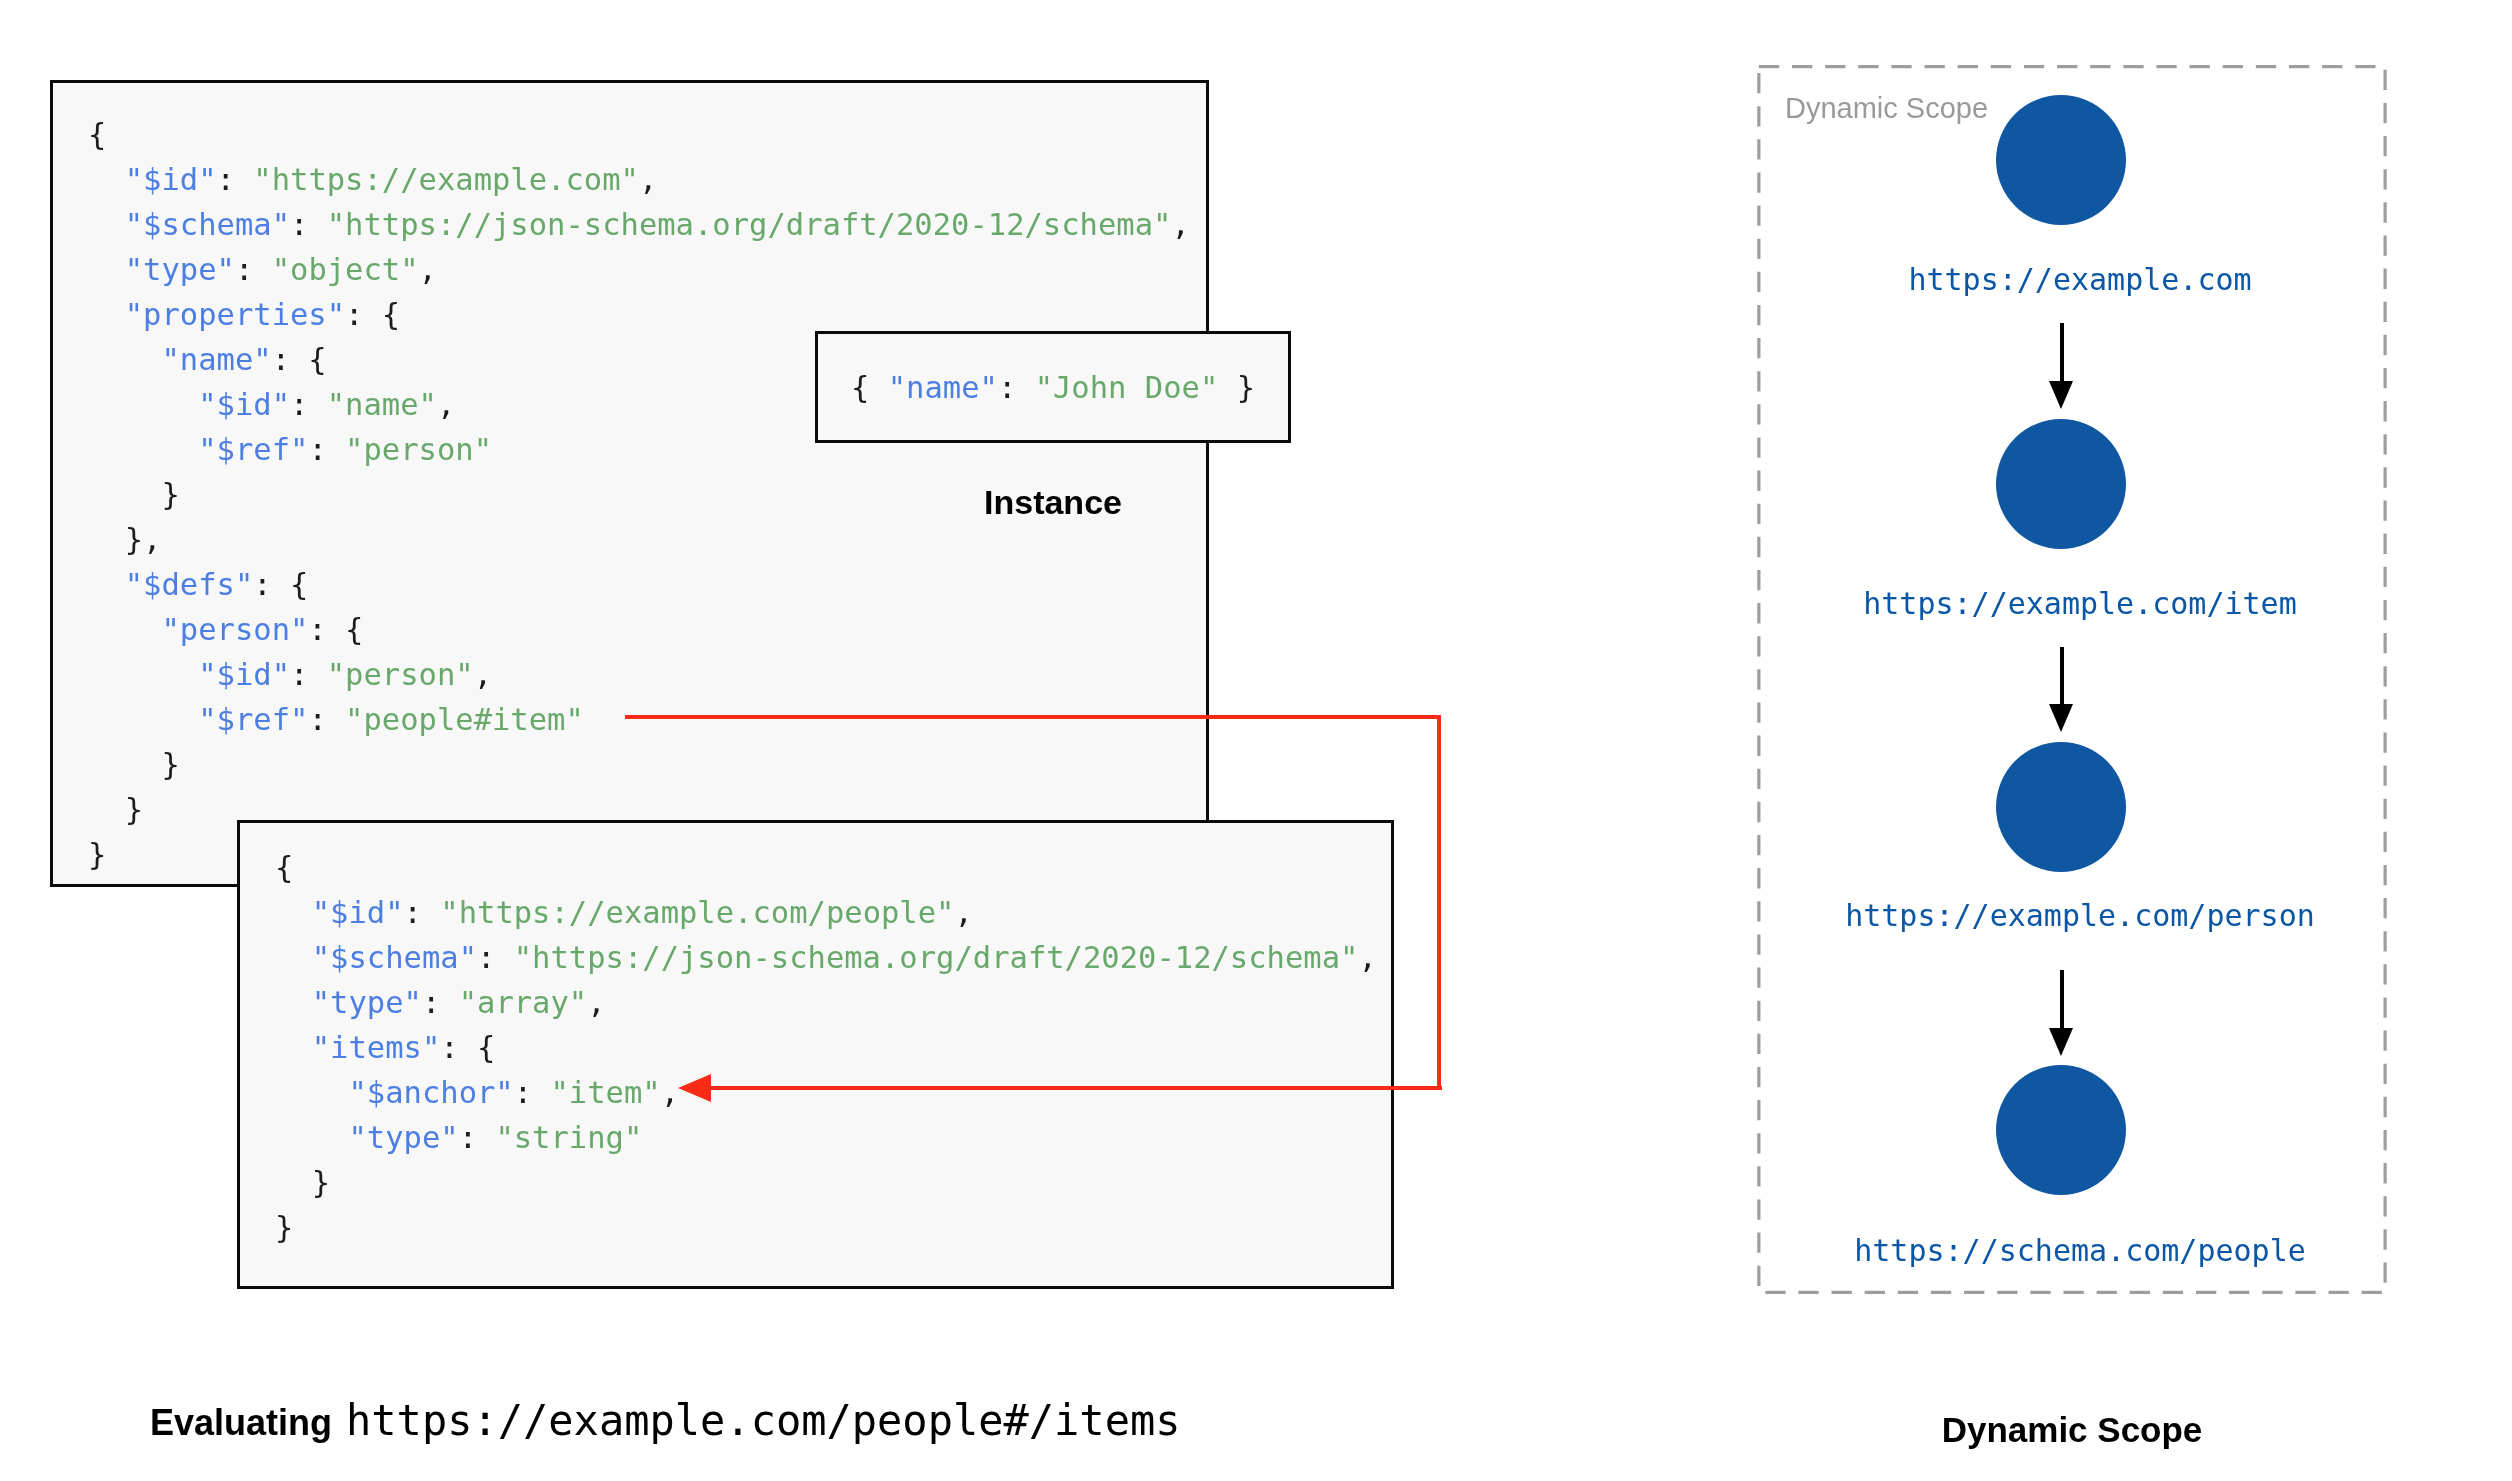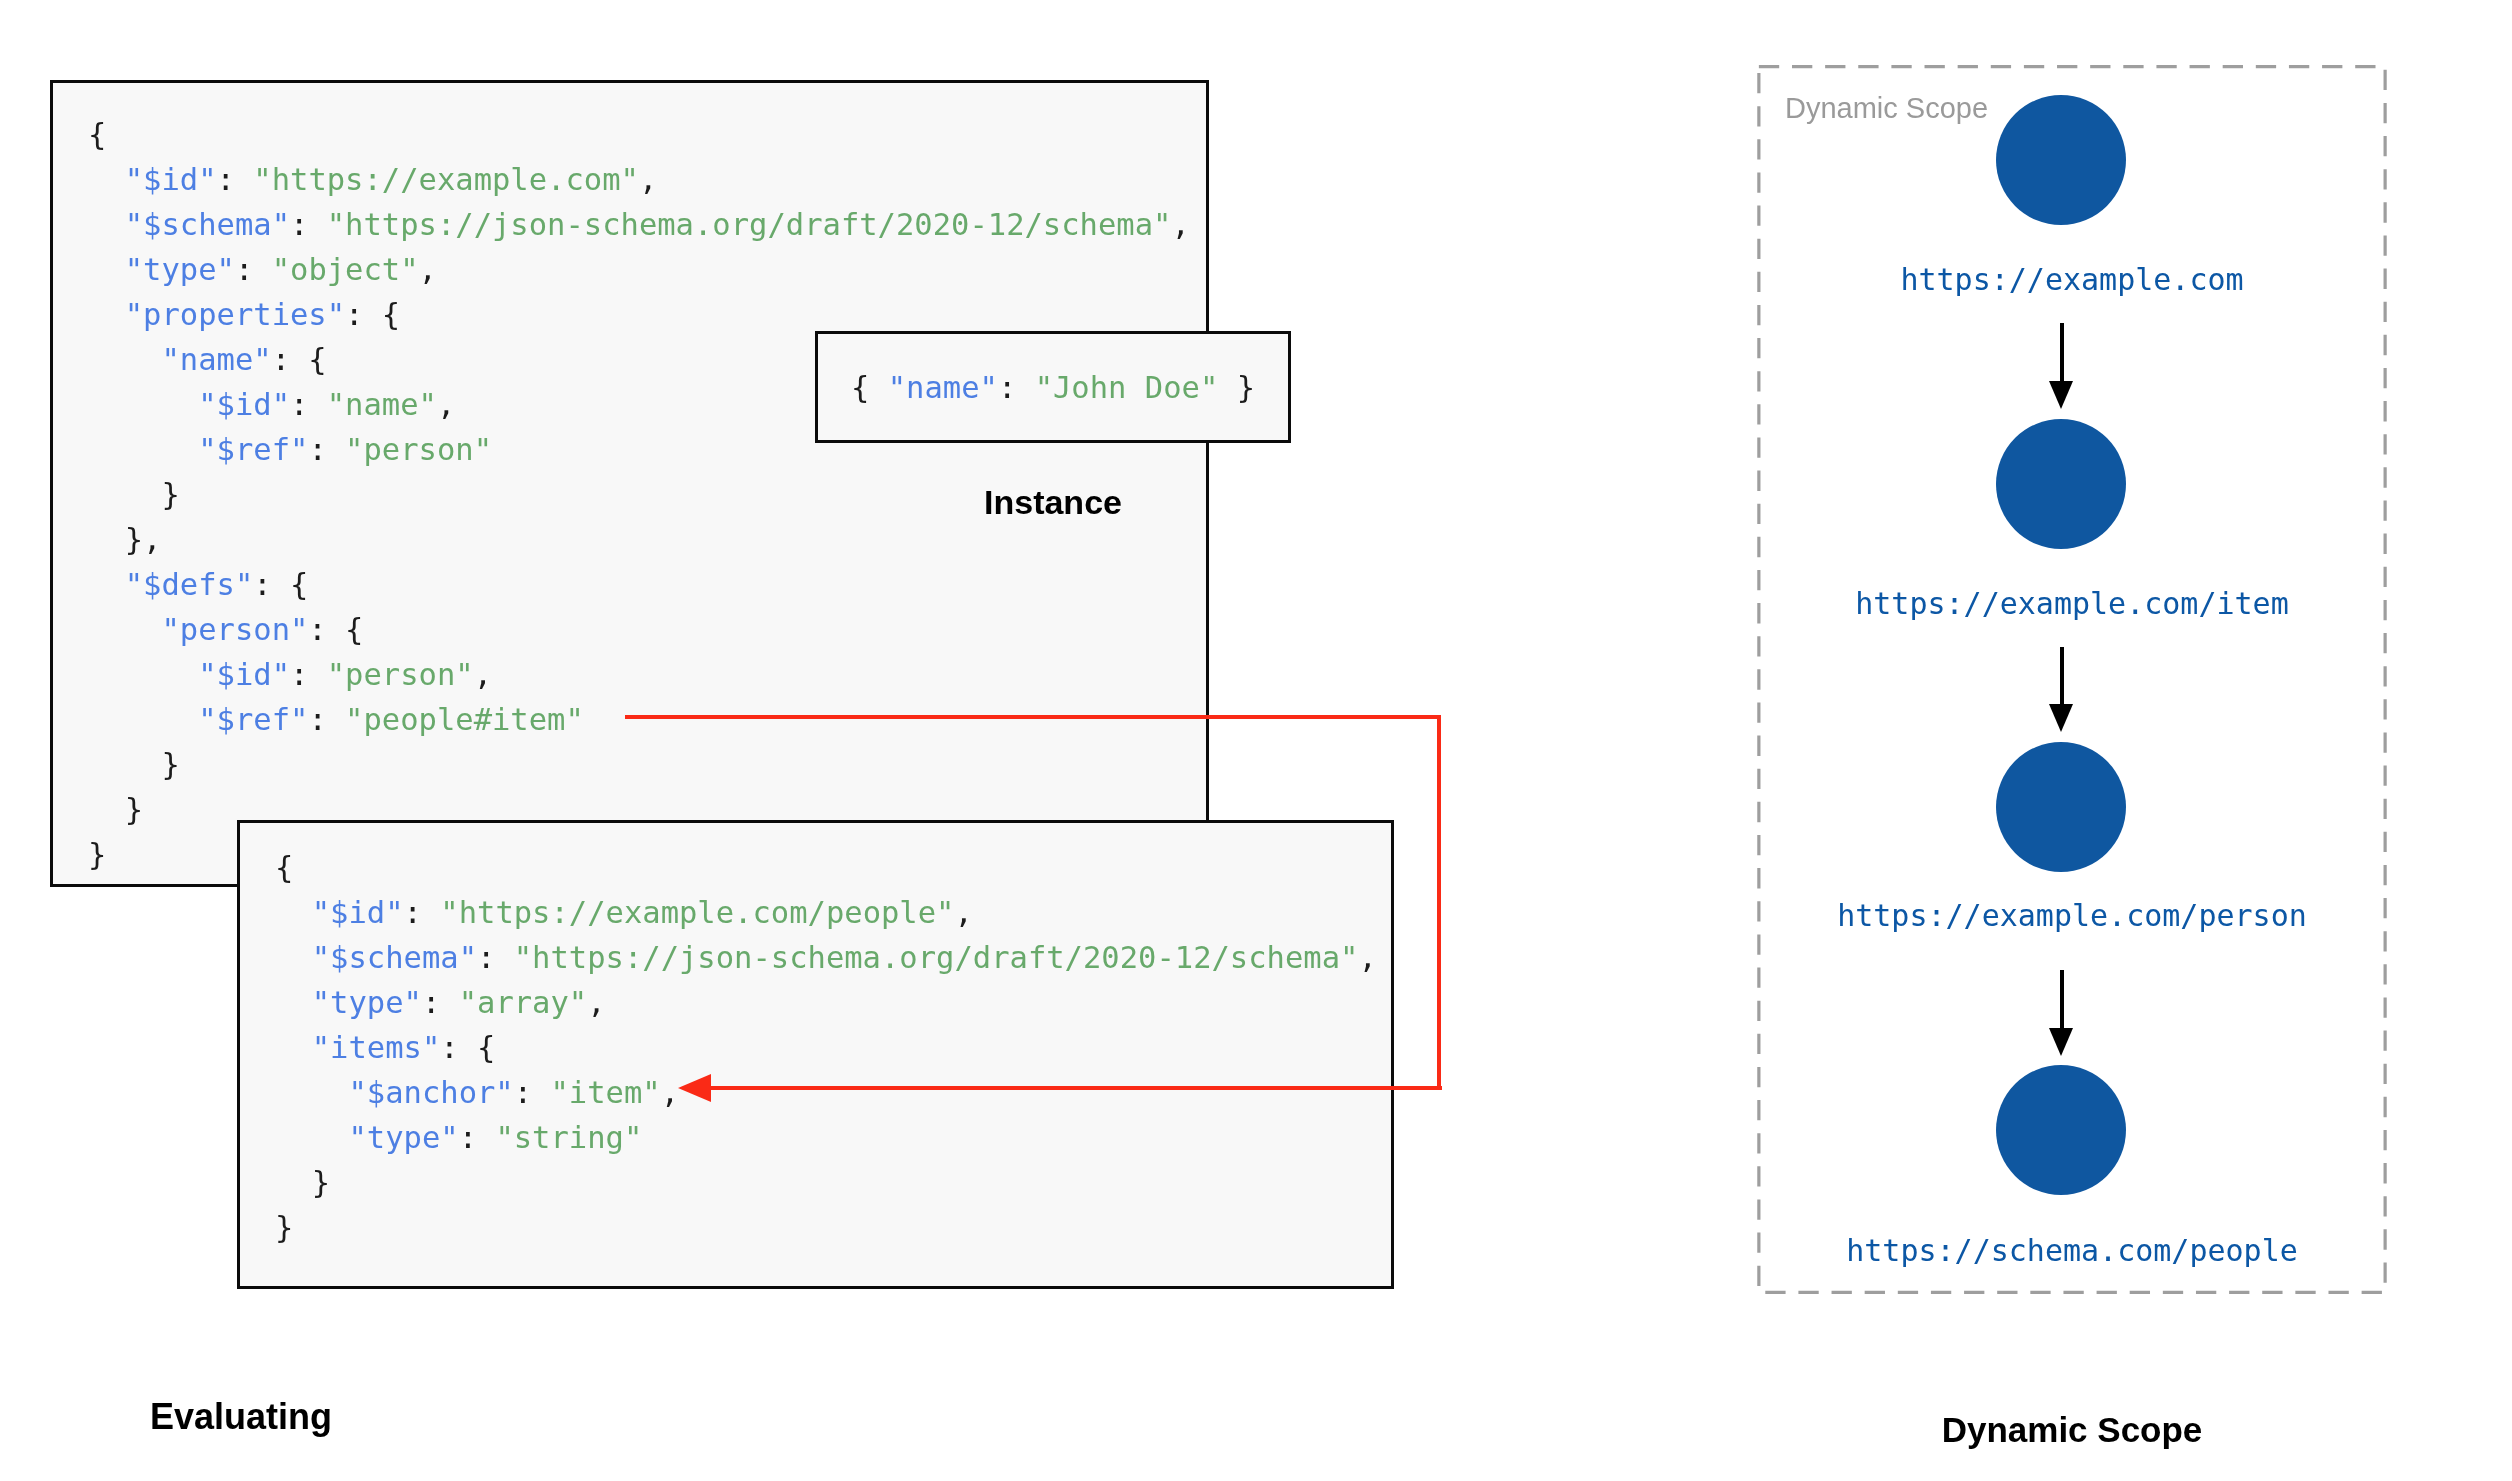--- a/index.html
+++ b/index.html
@@ -49,20 +49,21 @@
   #footer .uri{font-family:"DejaVu Sans Mono",monospace;font-size:42px;color:#000;}
 
   
   #scope-box{position:absolute;left:1757px;top:65px;width:630px;height:1229px;}
   #scope-watermark{position:absolute;left:1785px;top:92px;font-size:29px;color:var(--scope_watermark,#9a9a9a);}
   .node{position:absolute;left:1996px;width:130px;height:130px;border-radius:50%;background:var(--node_fill,#0f57a0);}
   .node-url{
     position:absolute;left:1757px;width:630px;text-align:center;
     font-family:"DejaVu Sans Mono",monospace;font-size:30px;line-height:36px;
     color:var(--node_url,#0c57a5);
+    padding-left:8px;
   }
   .arrow-line{position:absolute;left:2060px;width:3.7px;height:58px;background:#000;}
   .arrow-head{
     position:absolute;left:2049px;width:0;height:0;
     border-left:12.3px solid transparent;border-right:12.3px solid transparent;
     border-top:28px solid #000;
   }
 </style>
 </head>
 <body>
@@ -80,20 +81,21 @@
   <pre class="code"><div class="cl"><span class="t-p">{</span></div><div class="cl"><span class="t-p">  </span><span class="t-k">"$id"</span><span class="t-p">: </span><span class="t-s">"https://example.com/people"</span><span class="t-p">,</span></div><div class="cl"><span class="t-p">  </span><span class="t-k">"$schema"</span><span class="t-p">: </span><span class="t-s">"https://json-schema.org/draft/2020-12/schema"</span><span class="t-p">,</span></div><div class="cl"><span class="t-p">  </span><span class="t-k">"type"</span><span class="t-p">: </span><span class="t-s">"array"</span><span class="t-p">,</span></div><div class="cl"><span class="t-p">  </span><span class="t-k">"items"</span><span class="t-p">: {</span></div><div class="cl"><span class="t-p">    </span><span class="t-k">"$anchor"</span><span class="t-p">: </span><span class="t-s">"item"</span><span class="t-p">,</span></div><div class="cl"><span class="t-p">    </span><span class="t-k">"type"</span><span class="t-p">: </span><span class="t-s">"string"</span></div><div class="cl"><span class="t-p">  }</span></div><div class="cl"><span class="t-p">}</span></div></pre>
 </div>
 
 <div class="red" id="red-h1"></div>
 <div class="red" id="red-v"></div>
 <div class="red" id="red-h2"></div>
 <div id="red-head"></div>
 
 <div id="footer">
   <span class="bold">Evaluating</span>
+  <span class="uri">https://example.com/people#/items</span>
 </div>
 
 <svg id="scope-box" viewBox="0 0 1178 2300" width="630" height="1229">
   <rect x="3" y="3" width="1172" height="2294" fill="none" style="stroke:var(--scope_box_border,#9e9e9e)" stroke-width="6" stroke-dasharray="38 24"></rect>
 </svg>
 <div id="scope-watermark">Dynamic Scope</div>
 
 <div class="node" style="top:95px"></div>
 <div class="node-url" style="top:262px">https://example.com</div>
 

